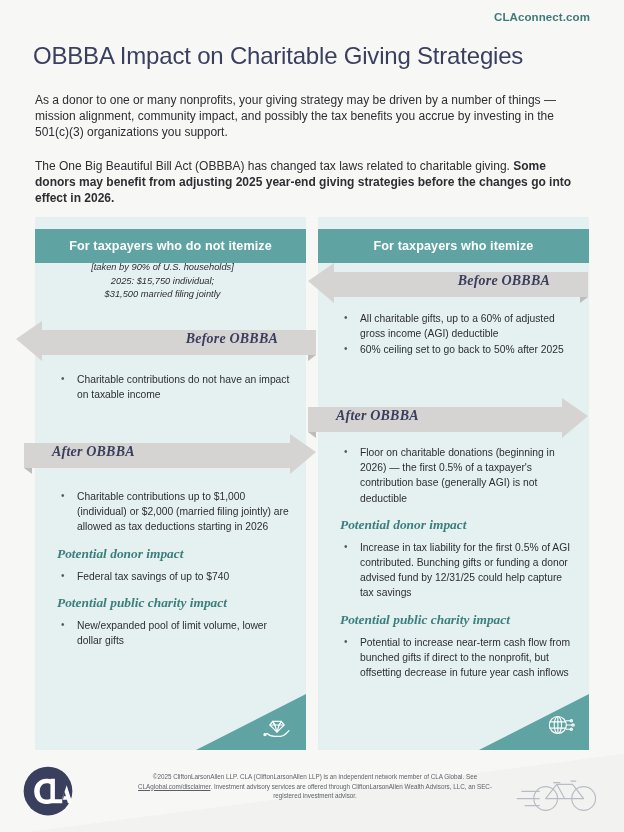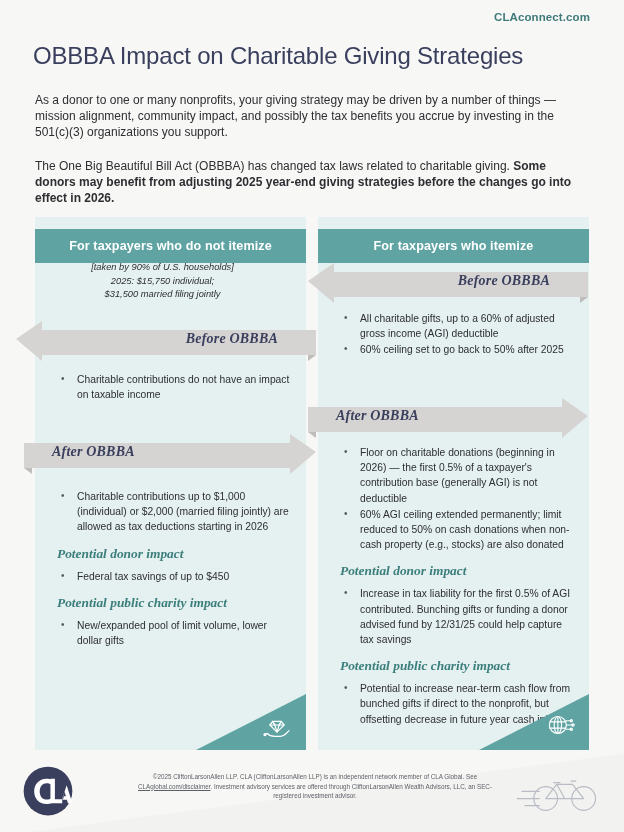--- a/index.html
+++ b/index.html
@@ -147,21 +147,21 @@
         <li>Charitable contributions do not have an impact on taxable income</li>
       </ul>
     </div>
 
     <div class="content c-left-2">
       <ul class="bullets">
         <li>Charitable contributions up to $1,000 (individual) or $2,000 (married filing jointly) are allowed as tax deductions starting in 2026</li>
       </ul>
       <div class="sub-head">Potential donor impact</div>
       <ul class="bullets">
-        <li>Federal tax savings of up to $450</li>
+        <li>Federal tax savings of up to $740</li>
       </ul>
       <div class="sub-head">Potential public charity impact</div>
       <ul class="bullets">
         <li>New/expanded pool of limit volume, lower dollar gifts</li>
       </ul>
     </div>
 
     <div class="corner">
       <svg class="corner-icon" viewBox="0 0 48 48" fill="none" stroke="currentColor" stroke-width="1.7" stroke-linecap="round" stroke-linejoin="round">
         <path d="M18 19 L30 19 L34 24 L24 34 L14 24 Z"></path>
@@ -181,21 +181,20 @@
     <div class="content c-right-1">
       <ul class="bullets">
         <li>All charitable gifts, up to a 60% of adjusted gross income (AGI) deductible</li>
         <li>60% ceiling set to go back to 50% after 2025</li>
       </ul>
     </div>
 
     <div class="content c-right-2">
       <ul class="bullets">
         <li>Floor on charitable donations (beginning in 2026) — the first 0.5% of a taxpayer's contribution base (generally AGI) is not deductible</li>
-        <li>60% AGI ceiling extended permanently; limit reduced to 50% on cash donations when non-cash property (e.g., stocks) are also donated</li>
       </ul>
       <div class="sub-head">Potential donor impact</div>
       <ul class="bullets">
         <li>Increase in tax liability for the first 0.5% of AGI contributed. Bunching gifts or funding a donor advised fund by 12/31/25 could help capture tax savings</li>
       </ul>
       <div class="sub-head">Potential public charity impact</div>
       <ul class="bullets">
         <li>Potential to increase near-term cash flow from bunched gifts if direct to the nonprofit, but offsetting decrease in future year cash inflows</li>
       </ul>
     </div>

